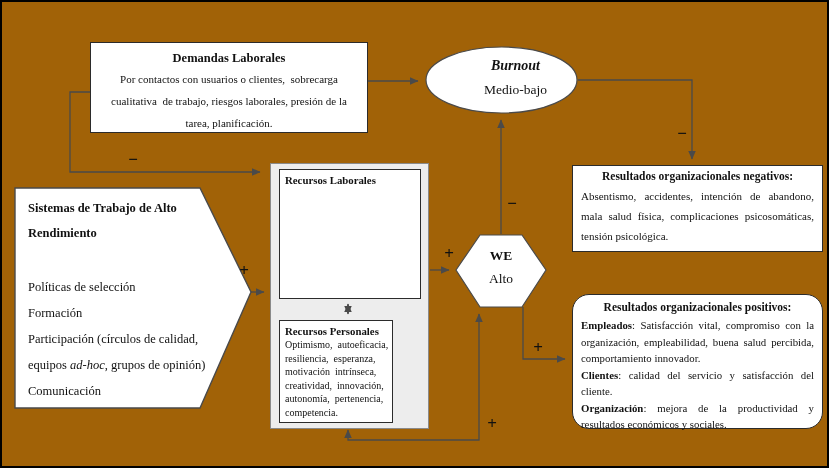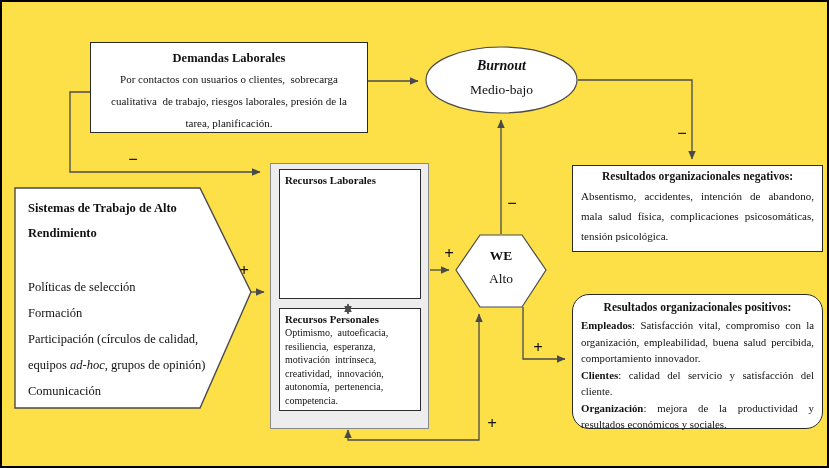--- a/index.html
+++ b/index.html
@@ -1,18 +1,18 @@
 <!DOCTYPE html>
 <html><head>
 <meta charset="utf-8">
 <style>
   html,body{margin:0;padding:0;background:#fff;}
   .frame{
     position:relative;width:829px;height:468px;box-sizing:border-box;
-    border:2px solid #000;background:#fde047;
+    border:2px solid #000;background:#a16207;
     font-family:"Liberation Serif","DejaVu Serif",serif;color:#111;
     overflow:hidden;
   }
   .abs{position:absolute;box-sizing:border-box;}
   .rect-box{border:1.3px solid #2b2b2b;background:#fff;}
   .box-title{font-weight:bold;text-align:center;}
   .pre{white-space:pre;}
   .preline{white-space:pre-line;}
   .sign{
     position:absolute;transform:translate(-50%,-50%);
@@ -48,34 +48,34 @@
     <div style="line-height:26px;"><span>equipos </span><em>ad-hoc</em><span>, grupos de opinión)</span></div>
     <div style="line-height:26px;">Comunicación</div>
   </div>
 
   <div class="abs" style="left:268px;top:161px;width:159px;height:266px;background:#ededed;border:1.5px solid #8a8a8a;"></div>
 
   <div class="abs rect-box" style="left:277px;top:167px;width:142px;height:130px;padding:3px 5px;border-width:1px;">
     <div style="font-weight:bold;font-size:10.8px;line-height:14px;">Recursos Laborales</div>
   </div>
 
-  <div class="abs rect-box" style="left:277px;top:306px;width:142px;height:103px;padding:3px 5px;border-width:1px;">
+  <div class="abs rect-box" style="left:277px;top:318px;width:114px;height:103px;padding:3px 5px;border-width:1px;">
     <div style="font-weight:bold;font-size:10.8px;line-height:14px;">Recursos Personales</div>
     <div class="pre" style="font-size:10px;line-height:13.6px;">Optimismo,  autoeficacia,
 resiliencia,  esperanza,
 motivación  intrínseca,
 creatividad,  innovación,
 autonomía,  pertenencia,
 competencia.</div>
   </div>
 
   <svg class="shape-svg" style="left:423px;top:44px;" width="153" height="69" viewBox="0 0 153 69">
     <ellipse cx="76.5" cy="34" rx="75.5" ry="33" fill="#ffffff" stroke="#4a4a4a" stroke-width="1.2"></ellipse>
   </svg>
-  <div class="abs center-text" style="left:423px;top:52px;width:153px;">
+  <div class="abs center-text" style="left:437px;top:52px;width:153px;">
     <div style="font-weight:bold;font-style:italic;font-size:14px;line-height:24px;">Burnout</div>
     <div style="font-size:13.5px;line-height:24px;">Medio-bajo</div>
   </div>
 
   <svg class="shape-svg" style="left:453px;top:232px;" width="92" height="74" viewBox="0 0 92 74">
     <polygon points="1,36 25,1 67,1 91,36 67,73 25,73" fill="#ffffff" stroke="#4a4a4a" stroke-width="1.2"></polygon>
   </svg>
   <div class="abs center-text" style="left:453px;top:243px;width:92px;">
     <div style="font-weight:bold;font-size:13.5px;line-height:22px;">WE</div>
     <div style="font-size:13.5px;line-height:24px;">Alto</div>

